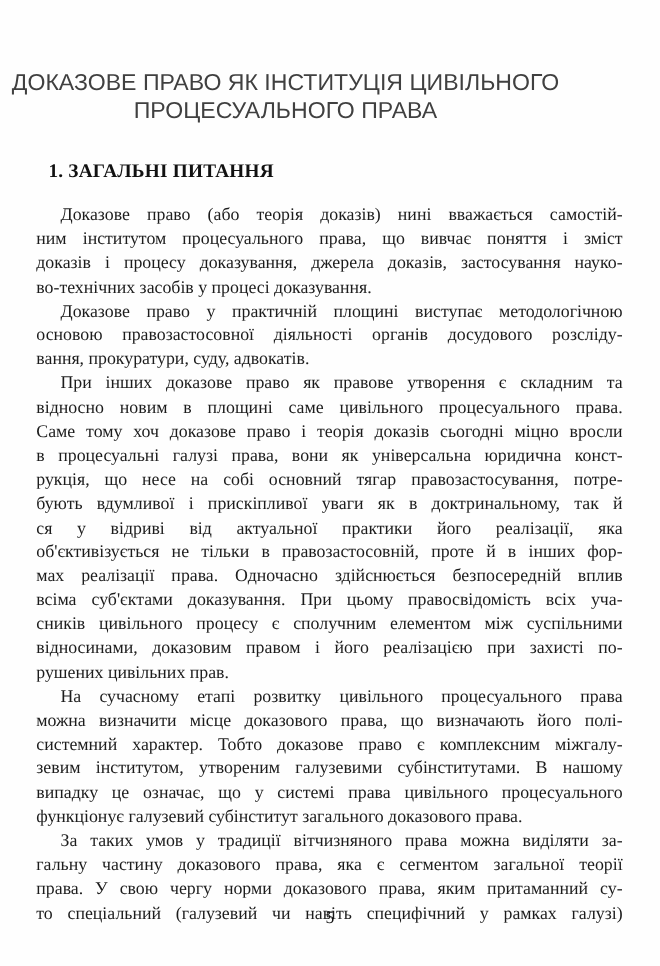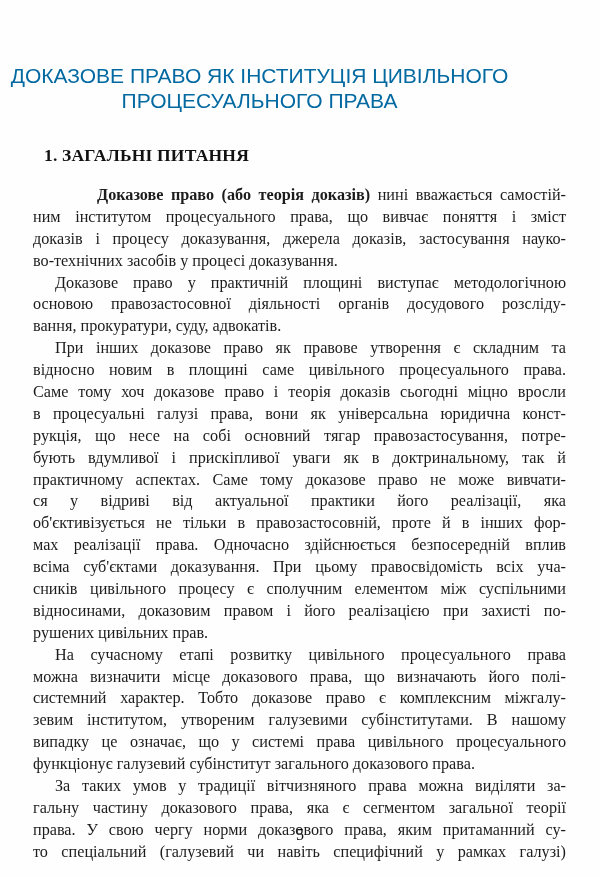--- a/index.html
+++ b/index.html
@@ -7,39 +7,39 @@
       width: 600px; height: 878px; position: relative; overflow: hidden;
       font-family: "Liberation Serif", "DejaVu Serif", serif;
       color: #1a1a1a;
     }
     .page { position: absolute; left: 0; top: 0; width: 600px; height: 878px; background: #fefefe; }
     .title {
       position: absolute; left: 0; width: 519px; top: 63px;
       text-align: center;
       font-family: "Liberation Sans", "DejaVu Sans", sans-serif;
       font-size: 21px; line-height: 25px; font-weight: normal;
-      color: #0369a1;
+      color: #404040;
     }
     .title .tl { display: block; }
     .section-heading {
       position: absolute; left: 44px; top: 145px;
       font-size: 17.5px; font-weight: bold; letter-spacing: 0.2px; color: #111;
     }
     .body-text {
       position: absolute; left: 33px; top: 185px; width: 533px;
       font-size: 16.2px; line-height: 21.9px; color: #1c1c1c;
     }
     .ln {
       display: block; white-space: nowrap;
       text-align: justify; text-align-last: justify;
       height: 21.9px;
     }
     .ln.last { text-align-last: left; }
     .ln.indent { padding-left: 22px; }
-    .bold { font-weight: bold; margin-left: 42px; }
+    .bold { font-weight: normal; }
     .page-number {
       position: absolute; left: 0; width: 600px; top: 826px;
       text-align: center; font-size: 16px; color: #111;
     }
   </style>
 </head>
 <body>
 
 <div class="page">
 
@@ -65,21 +65,20 @@
       <span class="ln last">вання, прокуратури, суду, адвокатів.</span>
     </div>
 
     <div>
       <span class="ln indent">При інших доказове право як правове утворення є складним та</span>
       <span class="ln">відносно новим в площині саме цивільного процесуального права.</span>
       <span class="ln">Саме тому хоч доказове право і теорія доказів сьогодні міцно вросли</span>
       <span class="ln">в процесуальні галузі права, вони як універсальна юридична конст-</span>
       <span class="ln">рукція, що несе на собі основний тягар правозастосування, потре-</span>
       <span class="ln">бують вдумливої і прискіпливої уваги як в доктринальному, так й</span>
-      <span class="ln">практичному аспектах. Саме тому доказове право не може вивчати-</span>
       <span class="ln">ся у відриві від актуальної практики його реалізації, яка</span>
       <span class="ln">об'єктивізується не тільки в правозастосовній, проте й в інших фор-</span>
       <span class="ln">мах реалізації права. Одночасно здійснюється безпосередній вплив</span>
       <span class="ln">всіма суб'єктами доказування. При цьому правосвідомість всіх уча-</span>
       <span class="ln">сників цивільного процесу є сполучним елементом між суспільними</span>
       <span class="ln">відносинами, доказовим правом і його реалізацією при захисті по-</span>
       <span class="ln last">рушених цивільних прав.</span>
     </div>
 
     <div>

